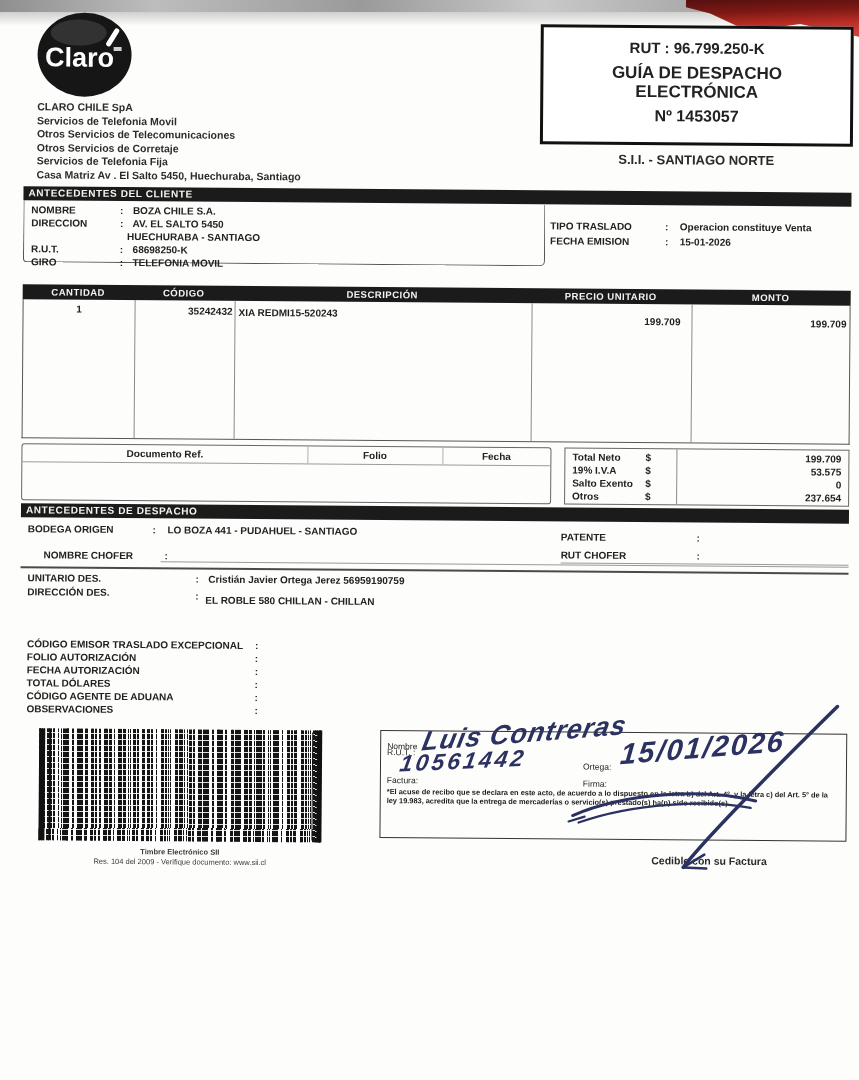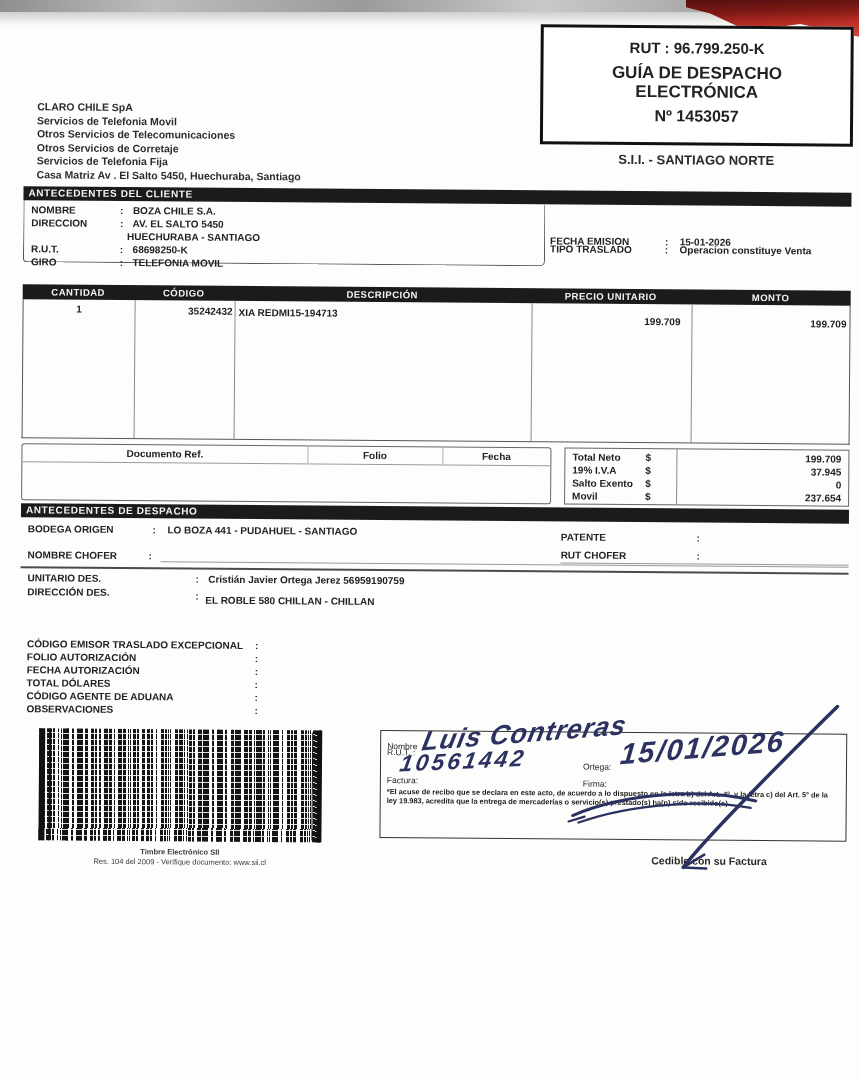--- a/index.html
+++ b/index.html
@@ -110,20 +110,29 @@
 </style>
 </head>
 <body>
 
 <div class="abs" id="photo-top-strip"></div>
 <div class="abs" id="photo-fade"></div>
 <div class="abs" id="red-object"></div>
 
 <div id="doc">
 
+  <div class="abs" id="claro-logo">
+    <svg width="98" height="88" viewBox="0 0 98 88">
+      <ellipse cx="49" cy="44" rx="47" ry="42" fill="#161616"></ellipse>
+      <ellipse cx="43" cy="22" rx="28" ry="13" fill="#4a4a4a" opacity="0.55"></ellipse>
+      <text x="44" y="56" text-anchor="middle" font-family="Liberation Sans, sans-serif" font-size="27" font-weight="bold" fill="#ffffff">Claro</text>
+      <path d="M73 33 L81 20" stroke="#ffffff" stroke-width="5" stroke-linecap="round"></path>
+      <rect x="78" y="36" width="8" height="4" fill="#cfcfcf"></rect>
+    </svg>
+  </div>
 
   <div class="abs" id="company-info">
     <div>CLARO CHILE SpA</div>
     <div>Servicios de Telefonia Movil</div>
     <div>Otros Servicios de Telecomunicaciones</div>
     <div>Otros Servicios de Corretaje</div>
     <div>Servicios de Telefonia Fija</div>
     <div>Casa Matriz Av . El Salto 5450, Huechuraba, Santiago</div>
   </div>
 
@@ -154,21 +163,21 @@
     <span style="display:inline-block;width:10px;">:</span>
     <span>68698250-K</span>
   </div>
   <div class="abs frow" style="left:33px; top:256px;">
     <span style="display:inline-block;width:86px;">GIRO</span>
     <span style="display:inline-block;width:10px;">:</span>
     <span>TELEFONIA MOVIL</span>
   </div>
 
   <div class="abs frow" style="left:552px; top:216px;">
-    <span style="display:inline-block;width:112px;margin-top:23px;">TIPO TRASLADO</span>
+    <span style="display:inline-block;width:112px;">TIPO TRASLADO</span>
     <span style="display:inline-block;width:12px;">:</span>
     <span>Operacion constituye Venta</span>
   </div>
   <div class="abs frow" style="left:552px; top:231px;">
     <span style="display:inline-block;width:112px;">FECHA EMISION</span>
     <span style="display:inline-block;width:12px;">:</span>
     <span>15-01-2026</span>
   </div>
 
   <div class="abs" id="items-header">
@@ -178,21 +187,21 @@
     <div>PRECIO UNITARIO</div>
     <div>MONTO</div>
   </div>
   <div class="abs" id="items-body">
     <div class="colline" style="left:111px;"></div>
     <div class="colline" style="left:211px;"></div>
     <div class="colline" style="left:508px;"></div>
     <div class="colline" style="left:668px;"></div>
     <div class="abs val" style="left:0; top:4px; width:111px; text-align:center;">1</div>
     <div class="abs val" style="left:111px; top:5px; width:98px; text-align:right;">35242432</div>
-    <div class="abs val" style="left:215px; top:6px;">XIA REDMI15-194713</div>
+    <div class="abs val" style="left:215px; top:6px;">XIA REDMI15-520243</div>
     <div class="abs val" style="left:508px; top:12px; width:149px; text-align:right;">199.709</div>
     <div class="abs val" style="left:668px; top:13px; width:155px; text-align:right;">199.709</div>
   </div>
 
   <div class="abs" id="docref-box">
     <div class="hdr" style="left:0; width:285px;">Documento Ref.</div>
     <div class="hdr" style="left:285px; width:135px;">Folio</div>
     <div class="hdr" style="left:420px; width:108px;">Fecha</div>
     <div id="docref-underline"></div>
     <div class="colline" style="left:285px; height:17px; background:#b0b0b0;"></div>
@@ -202,47 +211,47 @@
   <div class="abs" id="totals-box">
     <div id="totals-divider"></div>
     <div class="trow" style="top:3px;">
       <span class="tl">Total Neto</span>
       <span class="tc">$</span>
       <span class="tv">199.709</span>
     </div>
     <div class="trow" style="top:16px;">
       <span class="tl">19% I.V.A</span>
       <span class="tc">$</span>
-      <span class="tv">37.945</span>
+      <span class="tv">53.575</span>
     </div>
     <div class="trow" style="top:29px;">
       <span class="tl">Salto Exento</span>
       <span class="tc">$</span>
       <span class="tv">0</span>
     </div>
     <div class="trow" style="top:42px;">
-      <span class="tl">Movil</span>
+      <span class="tl">Otros</span>
       <span class="tc">$</span>
       <span class="tv">237.654</span>
     </div>
   </div>
 
   <div class="abs section-bar" style="top:503px;">ANTECEDENTES DE DESPACHO</div>
 
   <div class="abs frow" style="left:32px; top:523px;">
     <span style="display:inline-block;width:122px;">BODEGA ORIGEN</span>
     <span style="display:inline-block;width:12px;">:</span>
     <span>LO BOZA 441 - PUDAHUEL - SANTIAGO</span>
   </div>
   <div class="abs frow" style="left:565px; top:527px;">
     <span style="display:inline-block;width:133px;">PATENTE</span>
     <span>:</span>
   </div>
 
-  <div class="abs frow" style="left:32px; top:549px;">
+  <div class="abs frow" style="left:48px; top:549px;">
     <span style="display:inline-block;width:118px;">NOMBRE CHOFER</span>
     <span>:</span>
   </div>
   <div class="thin-underline" style="left:165px; top:560px; width:688px;"></div>
   <div class="abs frow" style="left:565px; top:545px;">
     <span style="display:inline-block;width:133px;">RUT CHOFER</span>
     <span>:</span>
   </div>
   <div class="thin-underline" style="left:565px; top:558px; width:288px;"></div>
   <div class="abs" id="despacho-bottomline"></div>

